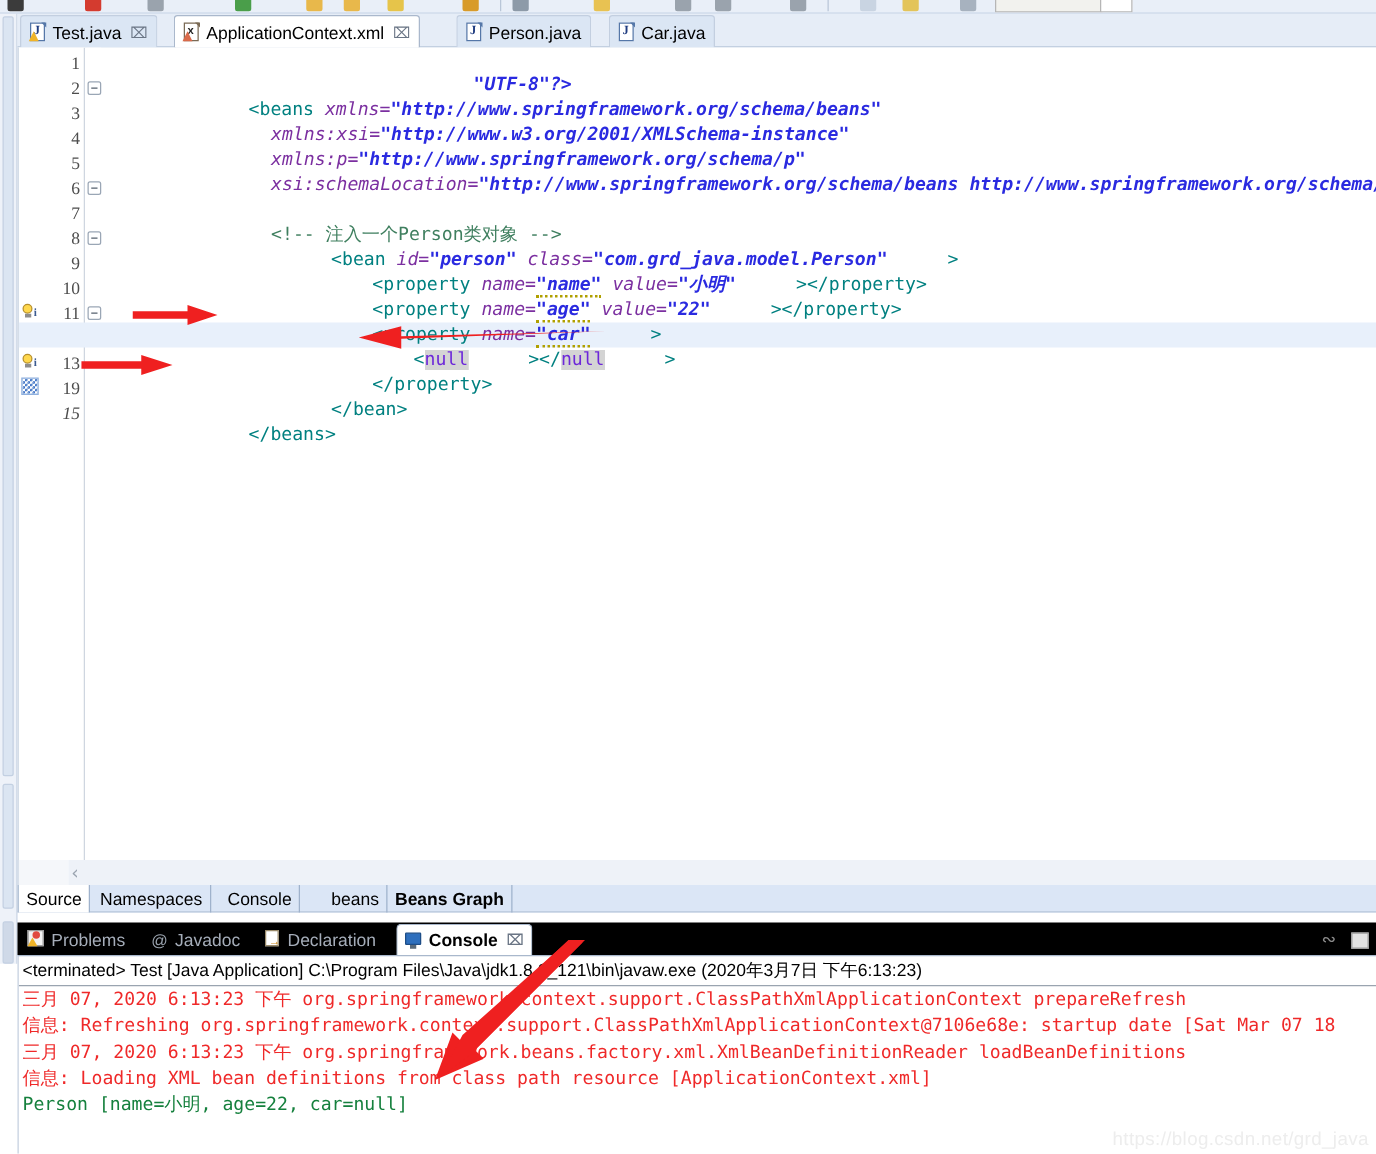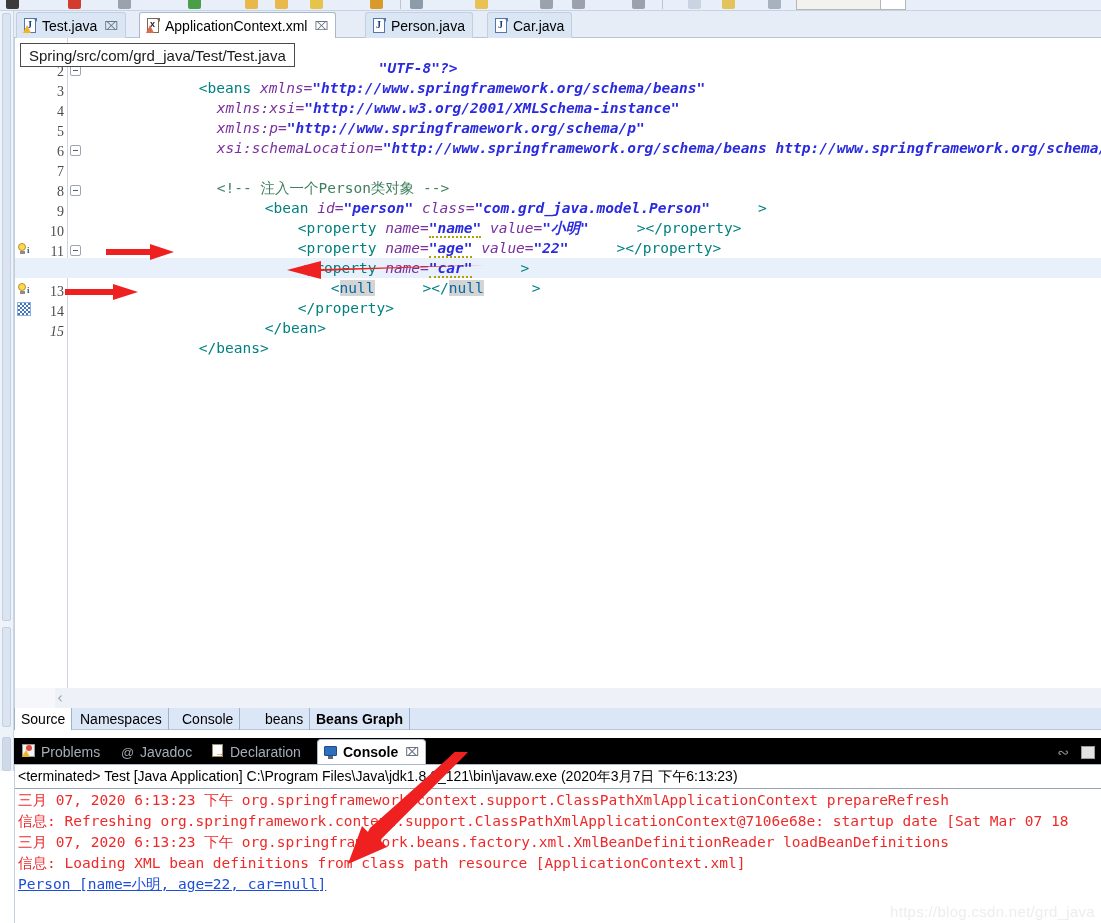--- a/index.html
+++ b/index.html
@@ -207,21 +207,21 @@
   .hlrow {
     position: absolute; left: 0;
     width: 1087px; height: 20px;
     background: #e8f0fb;
   }
 
   .t-tag  { color: #008080; margin-left: 48px; }
   .t-attr { color: #7b2fa0; font-style: italic; }
   .t-val  { color: #2a2ae0; font-style: italic; font-weight: bold; }
   .t-cmt  { color: #3f7f5f; }
-  .t-txt  { color: #0369a1; }
+  .t-txt  { color: #6d28d9; }
   .occ    { background: #d4d4d4; }
   .squig  { border-bottom: 2px dotted #b0a000; }
 
   
   .fold {
     position: absolute; left: 1px;
     width: 11px; height: 11px;
     border: 1px solid #9aa6b5;
     border-radius: 2px;
     background: #ffffff;
@@ -403,21 +403,21 @@
     width: 1087px; height: 1px; background: #9aa4b0;
   }
   .cline {
     position: absolute; left: 3px;
     font-size: 14.5px;
     font-family: "DejaVu Sans Mono", monospace;
     white-space: pre;
     line-height: 21px; height: 21px;
   }
   .c-red { color: #ef2929; }
-  .c-blk { color: #1d4ed8; text-decoration: underline; }
+  .c-blk { color: #15803d; }
 
   .watermark {
     position: absolute; right: 6px; bottom: 3px;
     font-size: 15px;
     color: #ededed;
     white-space: nowrap;
     letter-spacing: 0.3px;
   }
 
   
@@ -532,21 +532,21 @@
       <div class="ln" style="top:64px;">4</div>
       <div class="ln" style="top:84px;">5</div>
       <div class="ln" style="top:104px;">6</div>
       <div class="ln" style="top:124px;">7</div>
       <div class="ln" style="top:144px;">8</div>
       <div class="ln" style="top:164px;">9</div>
       <div class="ln" style="top:184px;">10</div>
       <div class="ln" style="top:204px;text-align:right;">11</div>
       <div class="ln" style="top:224px;">12</div>
       <div class="ln" style="top:244px;">13</div>
-      <div class="ln" style="top:264px;">14</div>
+      <div class="ln" style="top:264px;">19</div>
       <div class="ln" style="top:284px;font-style:italic;">15</div>
     </div>
 
     <div class="fold-col">
       <div class="fold" style="top:27px;"></div>
       <div class="fold" style="top:107px;"></div>
       <div class="fold" style="top:147px;"></div>
       <div class="fold" style="top:207px;"></div>
       <div class="fold" style="top:227px;"></div>
     </div>
@@ -606,23 +606,20 @@
       <div class="codeline" style="top:260px;left:66px;">
         <span class="t-tag">&lt;/bean&gt;</span>
       </div>
 
       <div class="codeline" style="top:280px;left:0px;">
         <span class="t-tag">&lt;/beans&gt;</span>
       </div>
     </div>
   </div>
 
-  <div class="tooltip">
-    <span>Spring/src/com/grd_java/Test/Test.java</span>
-  </div>
 
   <svg class="arrow" style="left:106px; top:243px; width:70px; height:18px;" viewBox="0 0 70 18">
     <polygon points="0,6 44,6 44,1 68,9 44,17 44,12 0,12" fill="#ef2020"></polygon>
   </svg>
 
   <svg class="arrow" style="left:285px; top:260px; width:200px; height:20px;" viewBox="0 0 200 20">
     <polygon points="200,5 36,9 36,1 2,10 36,19 36,11" fill="#ef2020"></polygon>
   </svg>
 
   <svg class="arrow" style="left:65px; top:283px; width:75px; height:18px;" viewBox="0 0 75 18">

